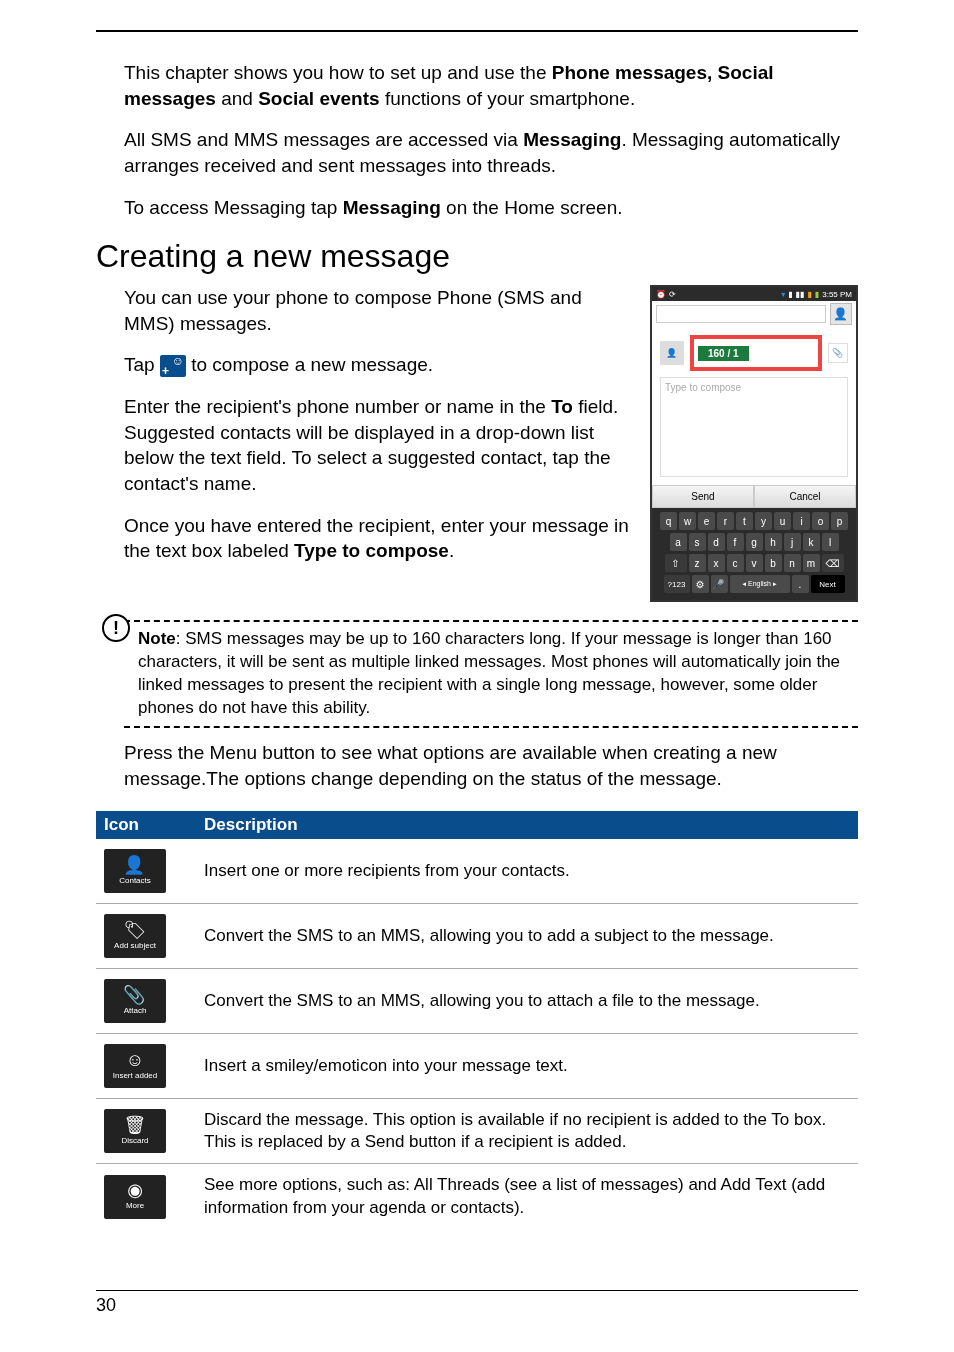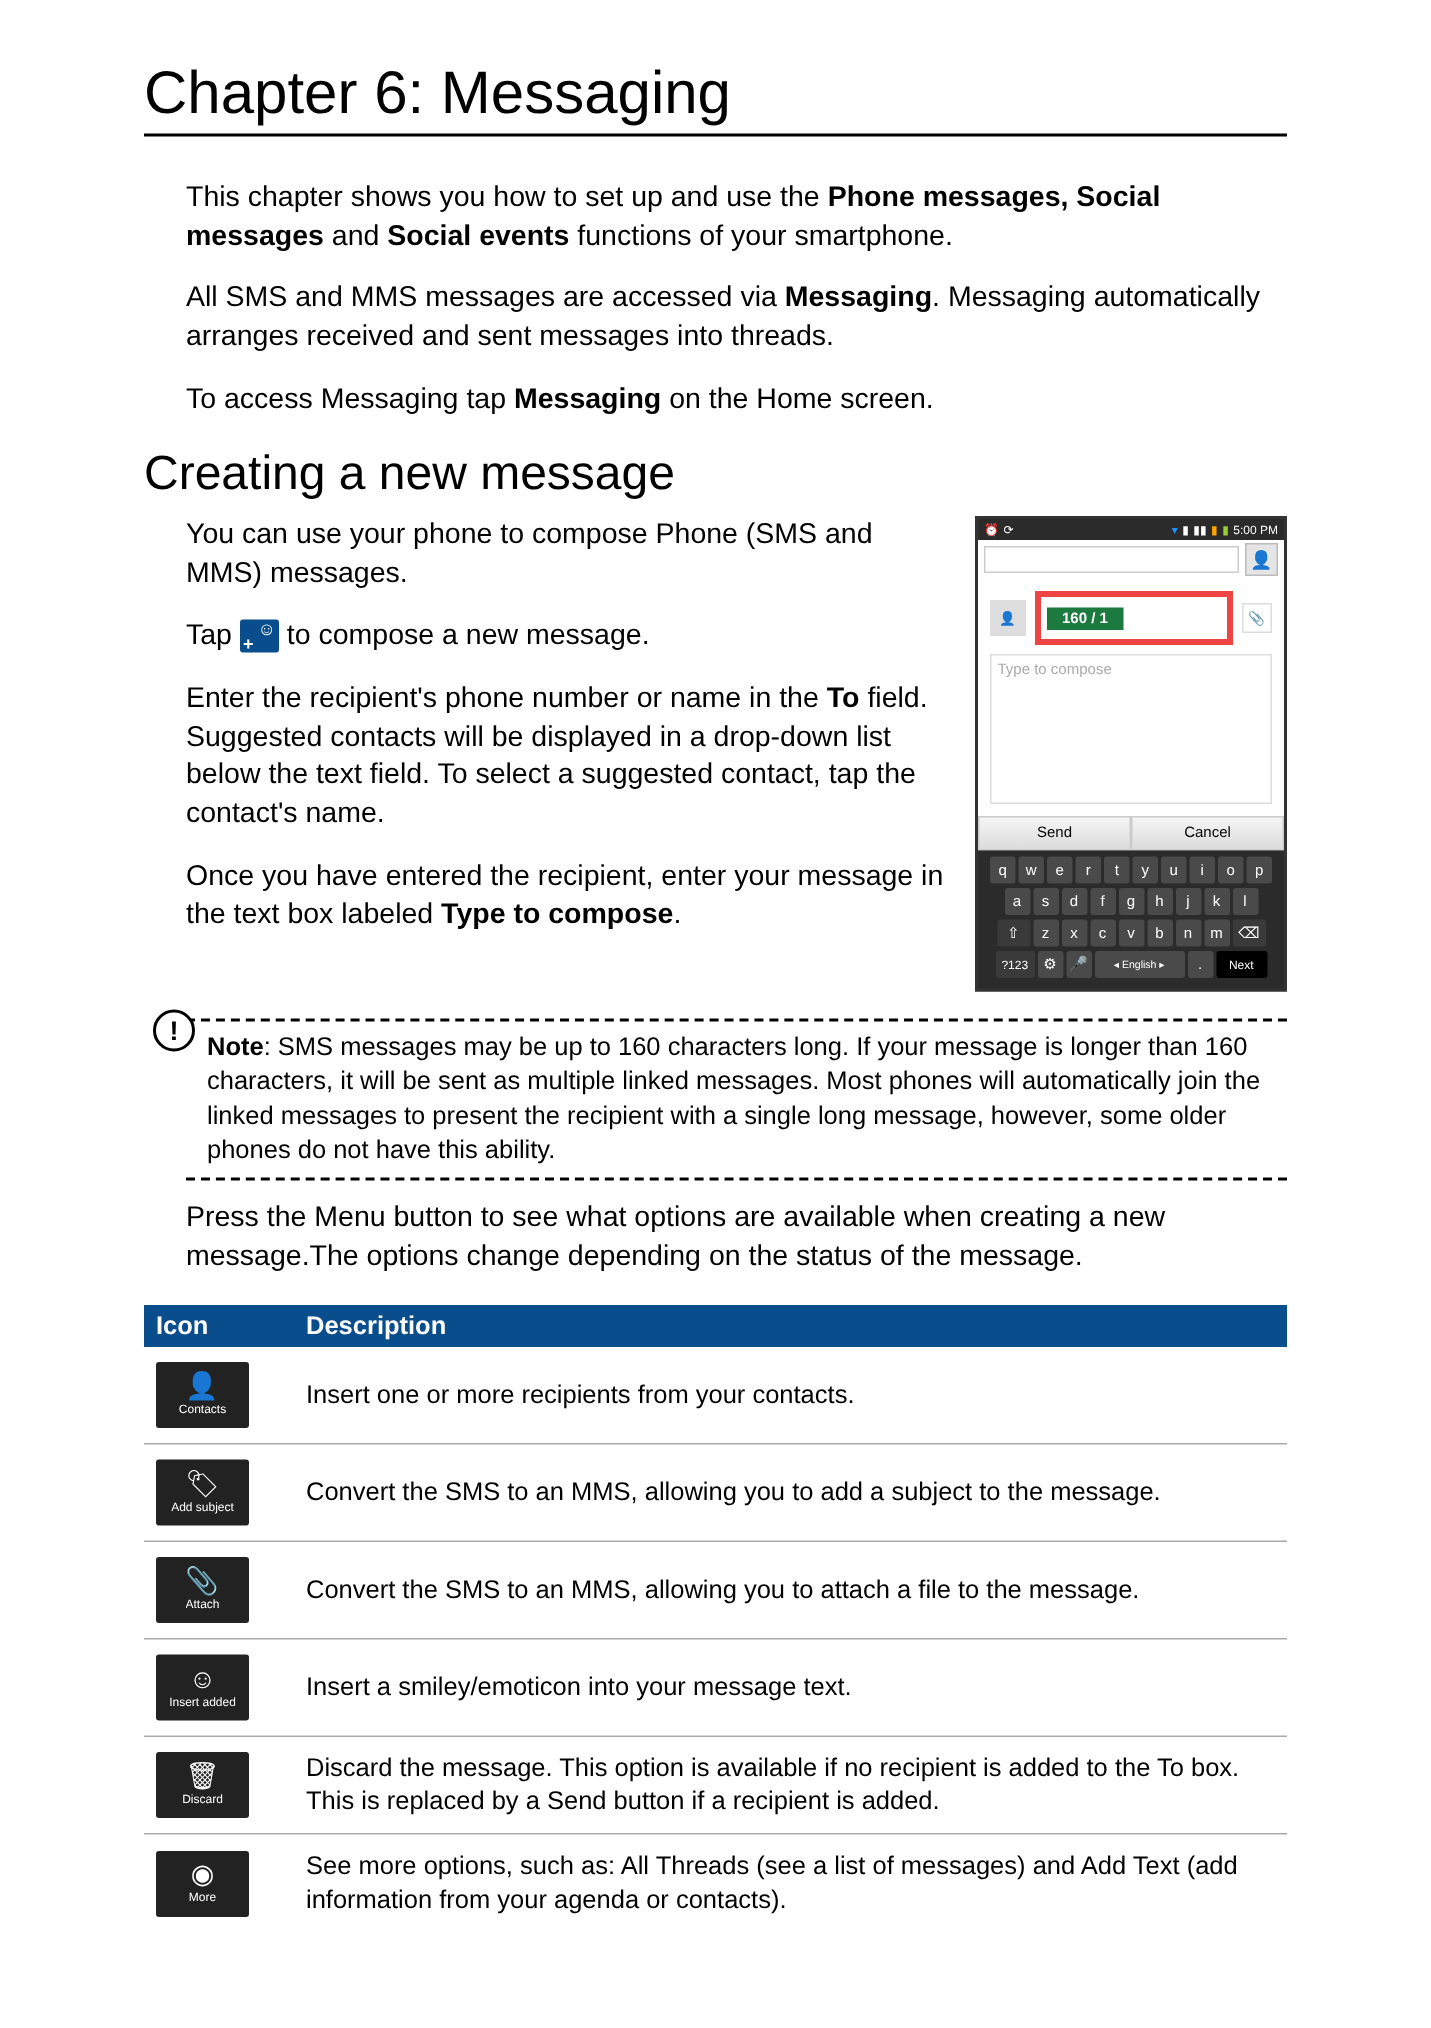--- a/index.html
+++ b/index.html
@@ -73,21 +73,20 @@
 
   .footer { position: absolute; bottom: 36px; left: 96px; right: 96px; }
   .foot-rule { border: none; border-top: 1.5px solid #000; margin-bottom: 4px; }
   .page-num { font-size: 18px; }
 </style>
 </head>
 <body>
 
 <div class="page">
 
-  <h1 class="chapter-title">Chapter 6: Messaging</h1>
   <hr class="h-rule">
 
   <p class="body-p">
     <span>This chapter shows you how to set up and use the </span><span class="bold">Phone messages, Social messages</span><span> and </span><span class="bold">Social events</span><span> functions of your smartphone.</span>
   </p>
   <p class="body-p">
     <span>All SMS and MMS messages are accessed via </span><span class="bold">Messaging</span><span>. Messaging automatically arranges received and sent messages into threads.</span>
   </p>
   <p class="body-p">
     <span>To access Messaging tap </span><span class="bold">Messaging</span><span> on the Home screen.</span>
@@ -114,21 +113,21 @@
         <div class="left">
           <span>⏰</span>
           <span>⟳</span>
         </div>
         <div class="right">
           <span class="wifi-ic">▾</span>
           <span>▮</span>
           <span>▮▮</span>
           <span class="batt">▮</span>
           <span class="batt2">▮</span>
-          <span>5:00 PM</span>
+          <span>3:55 PM</span>
         </div>
       </div>
       <div class="to-bar">
         <div class="to-input"></div>
         <div class="contact-btn">👤</div>
       </div>
       <div class="compose-area">
         <div class="subject-row">
           <div class="avatar">👤</div>
           <div class="counter-wrap">
@@ -252,14 +251,18 @@
             <div class="menu-icon">
               <div class="glyph">◉</div>
               <div class="lbl">More</div>
             </div>
           </td>
           <td>See more options, such as: All Threads (see a list of messages) and Add Text (add information from your agenda or contacts).</td>
         </tr>
       </tbody>
   </table>
 
+  <div class="footer">
+    <hr class="foot-rule">
+    <div class="page-num">30</div>
+  </div>
 
 </div>
 
 </body></html>

